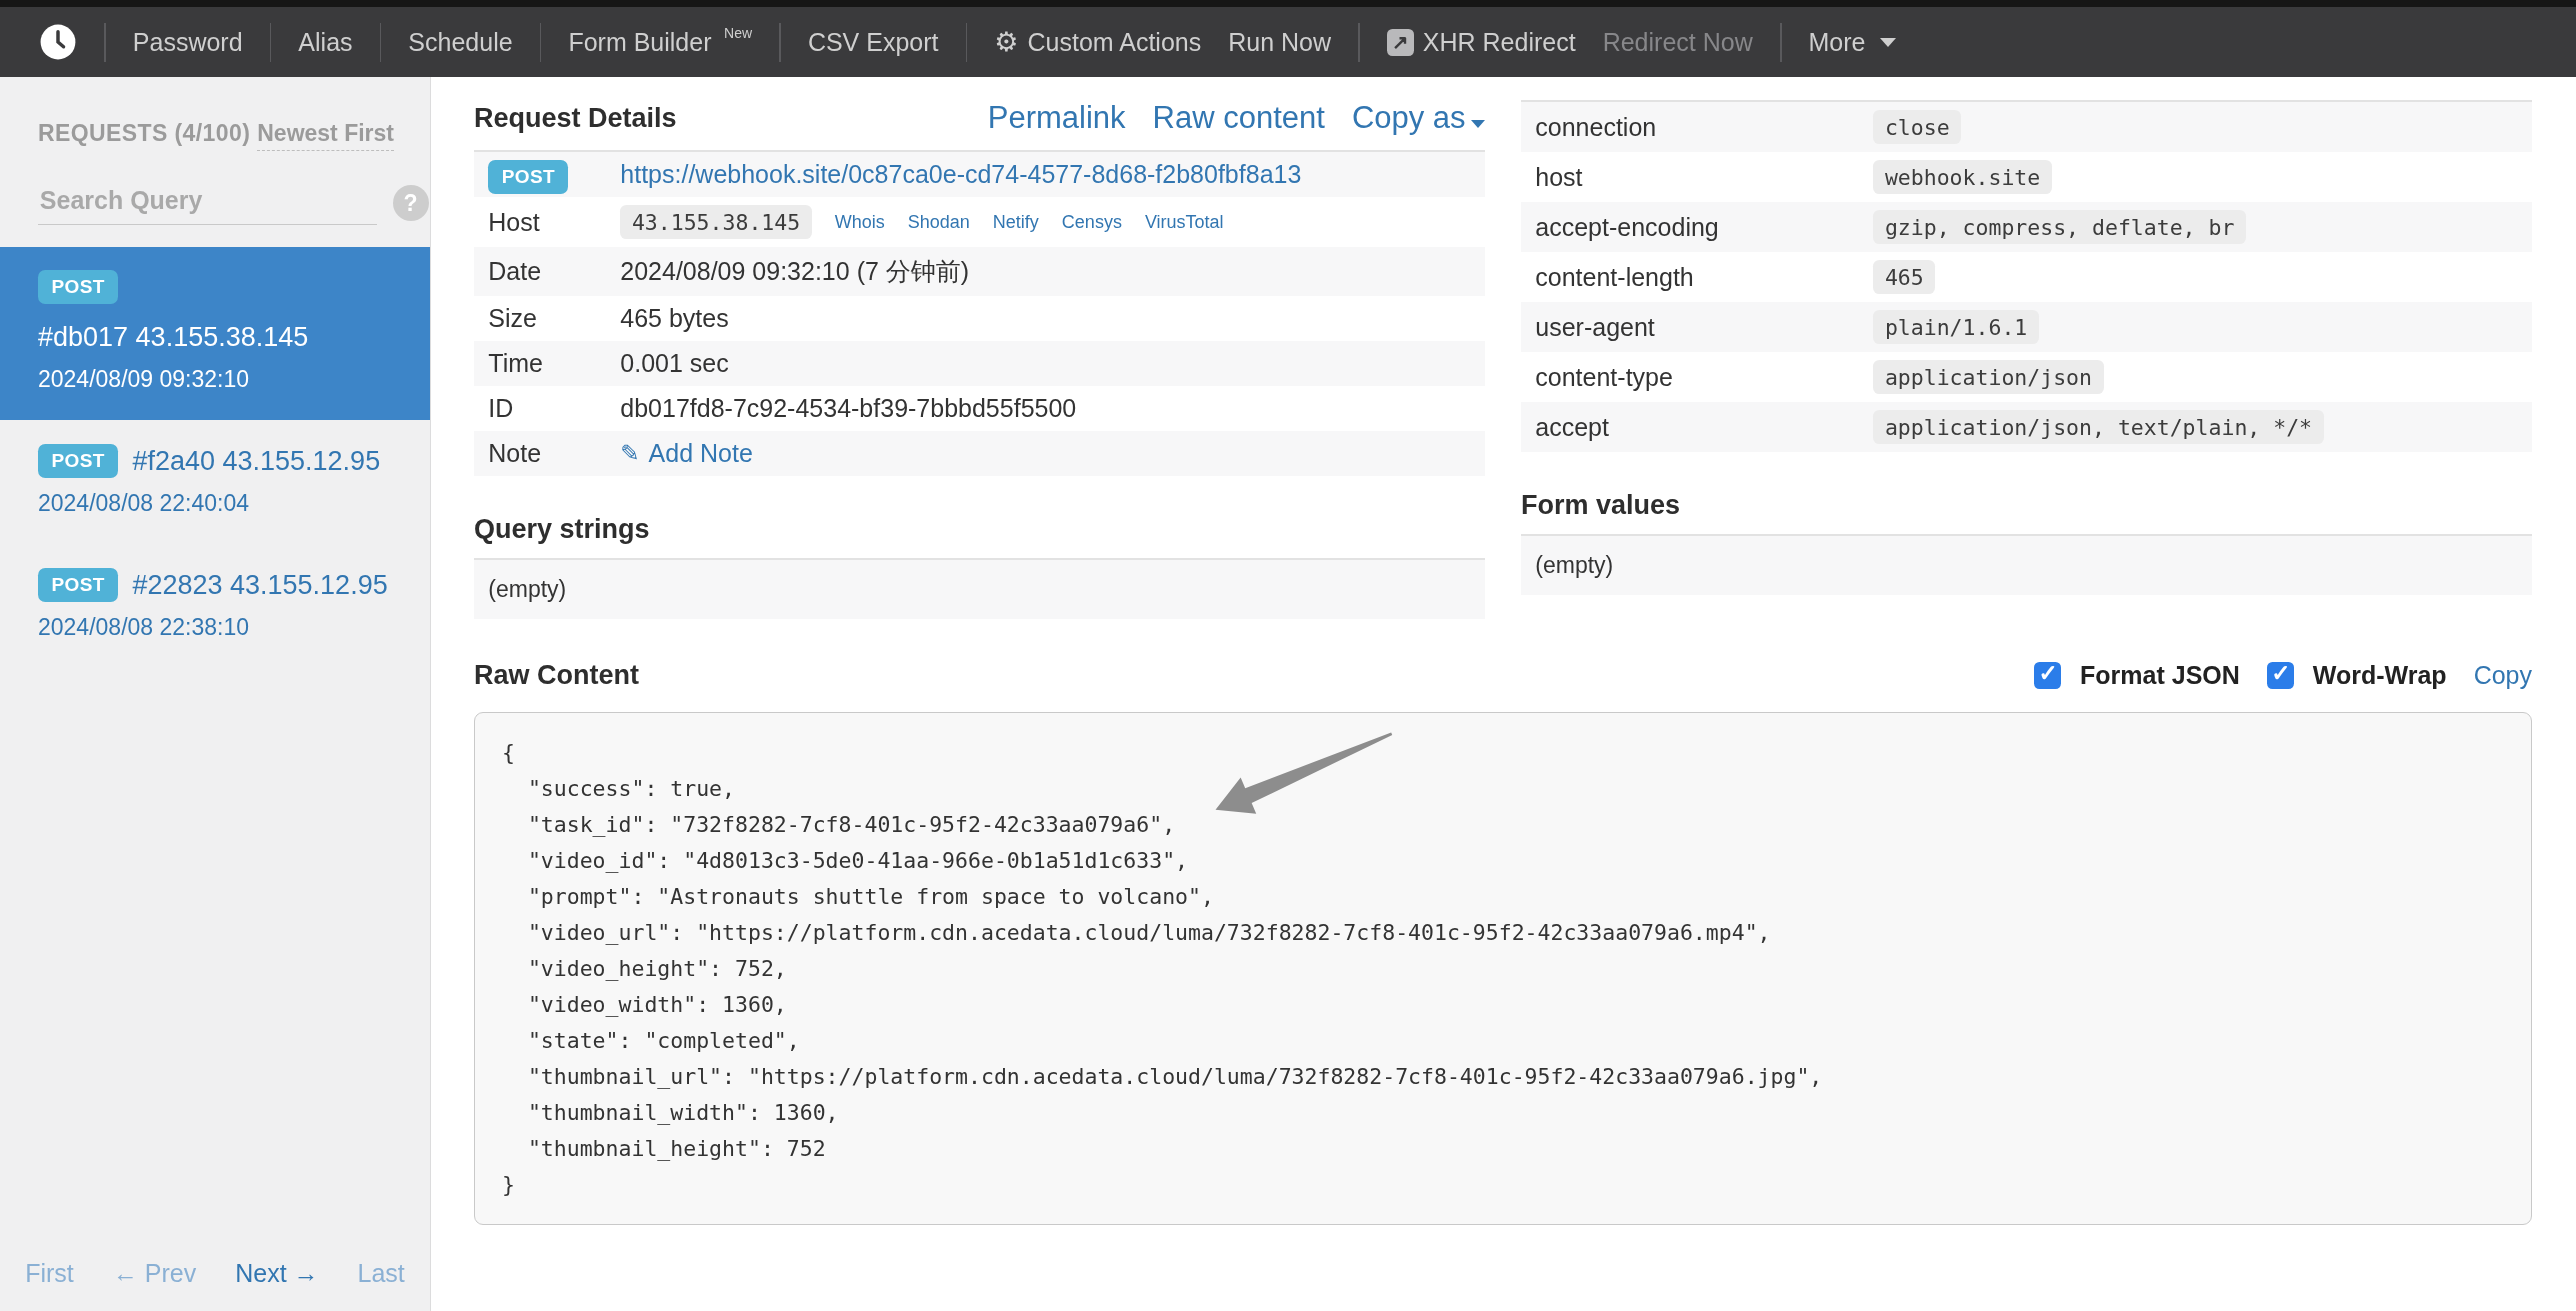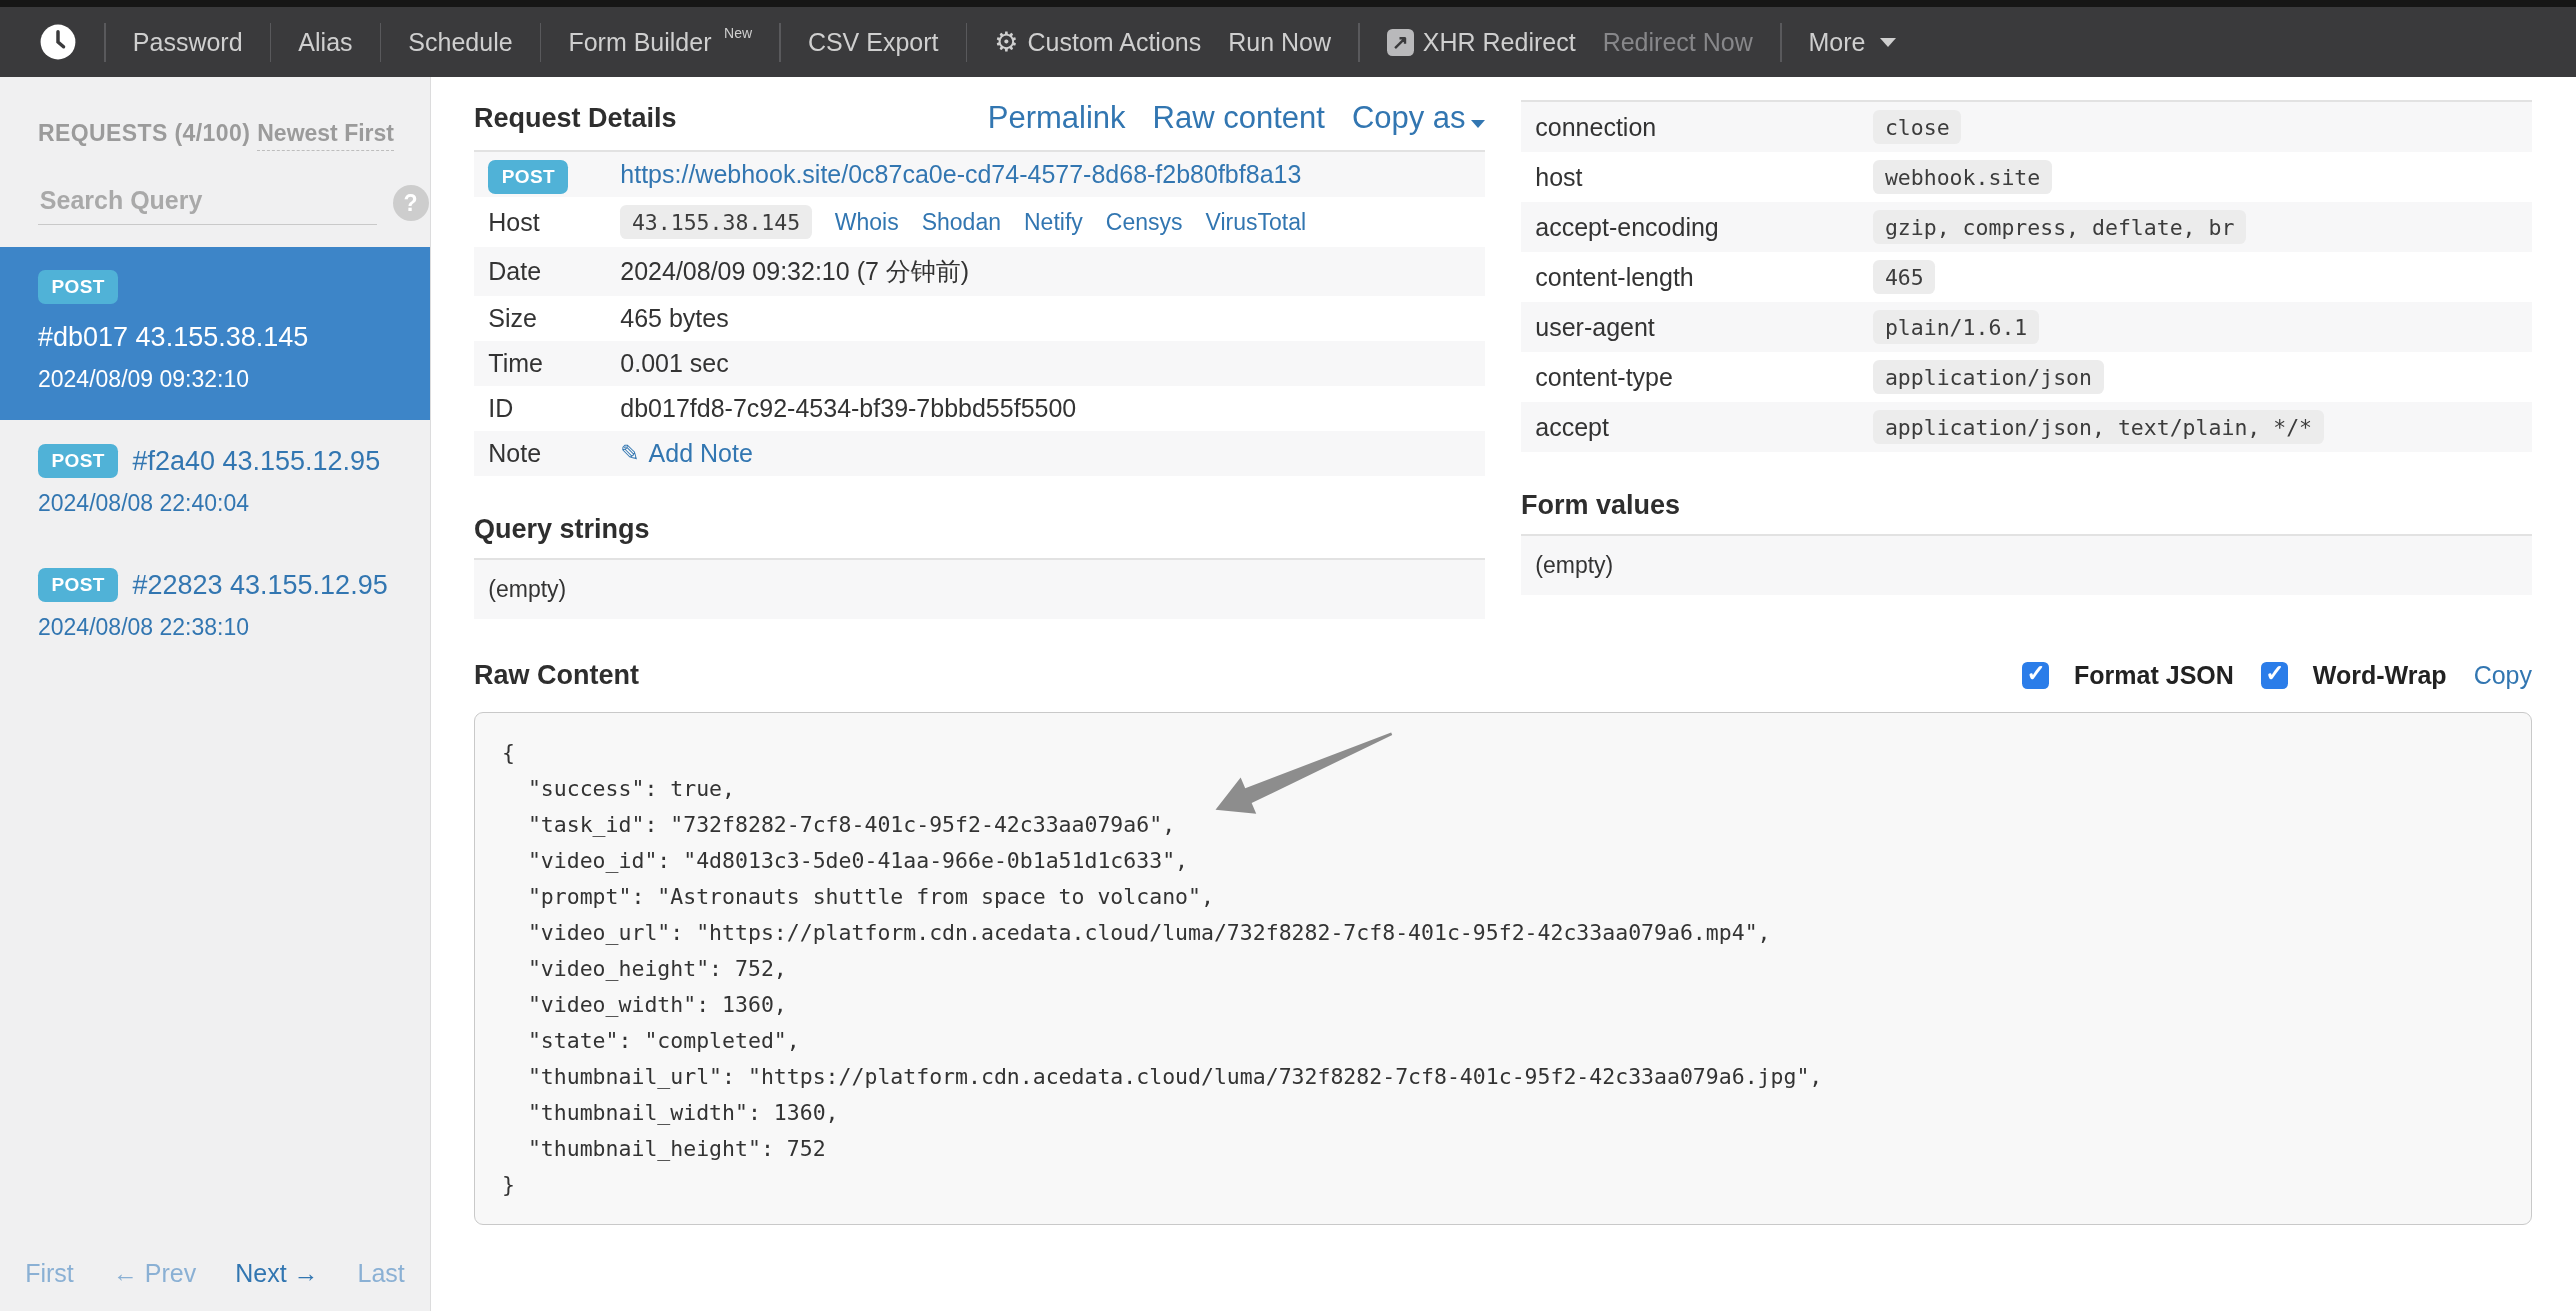--- a/index.html
+++ b/index.html
@@ -69,34 +69,34 @@
   .caret-b { width:0; height:0; border-left:7.2px solid transparent; border-right:7.2px solid transparent;
              border-top:8px solid #3276b1; display:inline-block; margin-left:5.4px;}
 
   .tbl { border-top:2.7px solid #e2e2e2; }
   .trow { display:flex; align-items:center; padding:8px 14.3px; min-height:45px; font-size:25px;}
   .trow.alt { background:#f7f7f8; }
   .lblL { width:132px; flex:0 0 auto; color:#333; }
   .lblR { width:338px; flex:0 0 auto; color:#333; }
   .chip { font-family:"DejaVu Sans Mono", monospace; font-size:21.5px; background:#ececec;
           color:#3c3c3c; padding:4.5px 11.6px; border-radius:6.3px; }
-  .ulink { color:#3276b1; font-size:23px; margin-left:23px; cursor:pointer; }
+  .ulink { color:#3276b1; font-size:18px; margin-left:23px; cursor:pointer; }
   .urllink { color:#3276b1; font-size:25px; cursor:pointer; }
   .note-link { color:#3276b1; font-size:25px; cursor:pointer; display:flex; align-items:center; gap:9px;}
   .pencil { font-size:23px; color:#3276b1; }
 
   .sec { margin-top:38px; }
   .emptyrow { background:#f7f7f8; padding:16px 14.3px; font-size:23px; color:#333;
               border-top:2.7px solid #e2e2e2; margin-top:12.5px;}
 
   
   .rawsec { margin-top:41px; }
   .rawhead { display:flex; align-items:center; justify-content:space-between; }
   .rawctl { display:flex; align-items:center; gap:27px; }
-  .ckwrap { display:flex; align-items:center; gap:25px; cursor:pointer; }
+  .ckwrap { display:flex; align-items:center; gap:19px; cursor:pointer; }
   .ckbox { width:27px; height:27px; background:#2b7de9; border-radius:5.4px; position:relative; }
   .ckbox::after { content:"✓"; position:absolute; left:4.5px; top:-1.8px; color:#fff;
                   font-size:23px; font-weight:bold; }
   .cklabel { font-size:25px; font-weight:bold; color:#222; }
   .copylnk { color:#3276b1; font-size:25px; cursor:pointer; }
 
   .rawbox { margin-top:21.5px; background:#f8f8f8; border:1.8px solid #c9c9c9; border-radius:9px;
             padding:21.5px 27px; position:relative; }
   .rawbox pre { font-family:"DejaVu Sans Mono", monospace; font-size:21.5px; line-height:36px;
                 color:#333; white-space:pre-wrap; word-break:break-all; }

